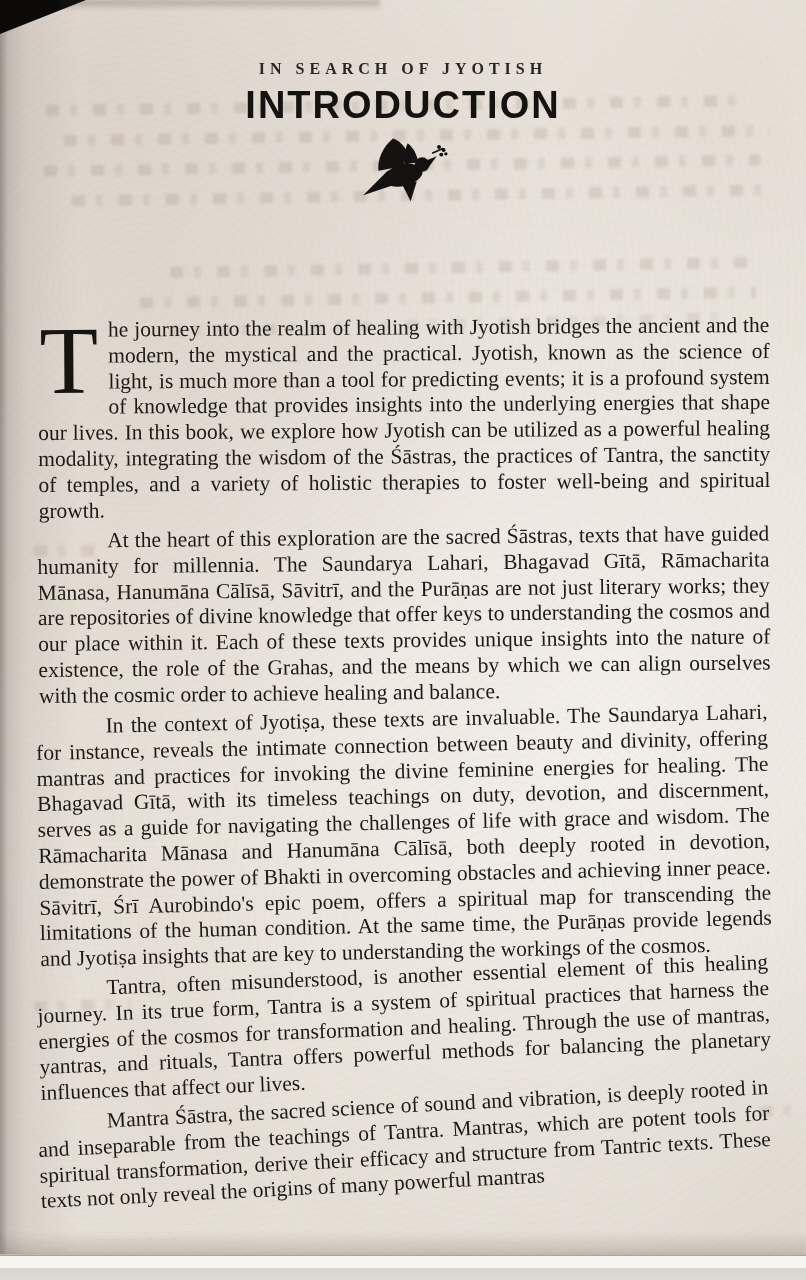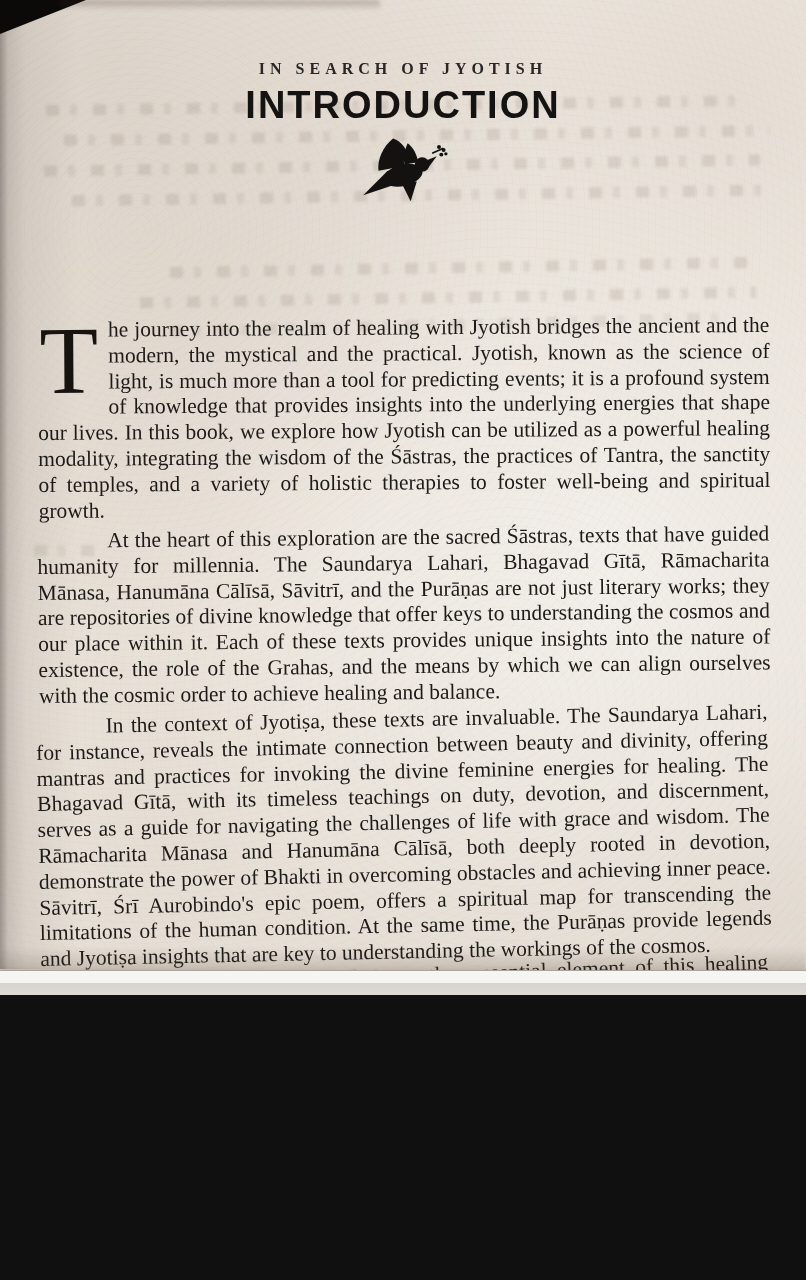--- a/index.html
+++ b/index.html
@@ -1,16 +1,16 @@
 <!DOCTYPE html>
 <html><head>
 <meta charset="utf-8">
 <style>
   html,body{margin:0;padding:0;background:#101010;}
-  .photo{position:relative;width:806px;height:995px;overflow:hidden;
+  .photo{position:relative;width:806px;height:1280px;overflow:hidden;
     background:#efe9e1;font-family:"Liberation Serif","DejaVu Serif",serif;color:#201d1b;}
   
   .paper{position:absolute;inset:0;
     background:
       radial-gradient(ellipse at 12% 6%, rgba(150,128,115,.20), transparent 45%),
       radial-gradient(ellipse at 90% 10%, rgba(165,140,125,.14), transparent 50%),
       radial-gradient(ellipse at 30% 30%, rgba(190,170,155,.10), transparent 55%),
       radial-gradient(ellipse at 75% 55%, rgba(255,255,255,.55), transparent 60%),
       radial-gradient(ellipse at 20% 85%, rgba(170,150,135,.12), transparent 55%),
       radial-gradient(ellipse at 95% 90%, rgba(160,140,125,.16), transparent 45%),

